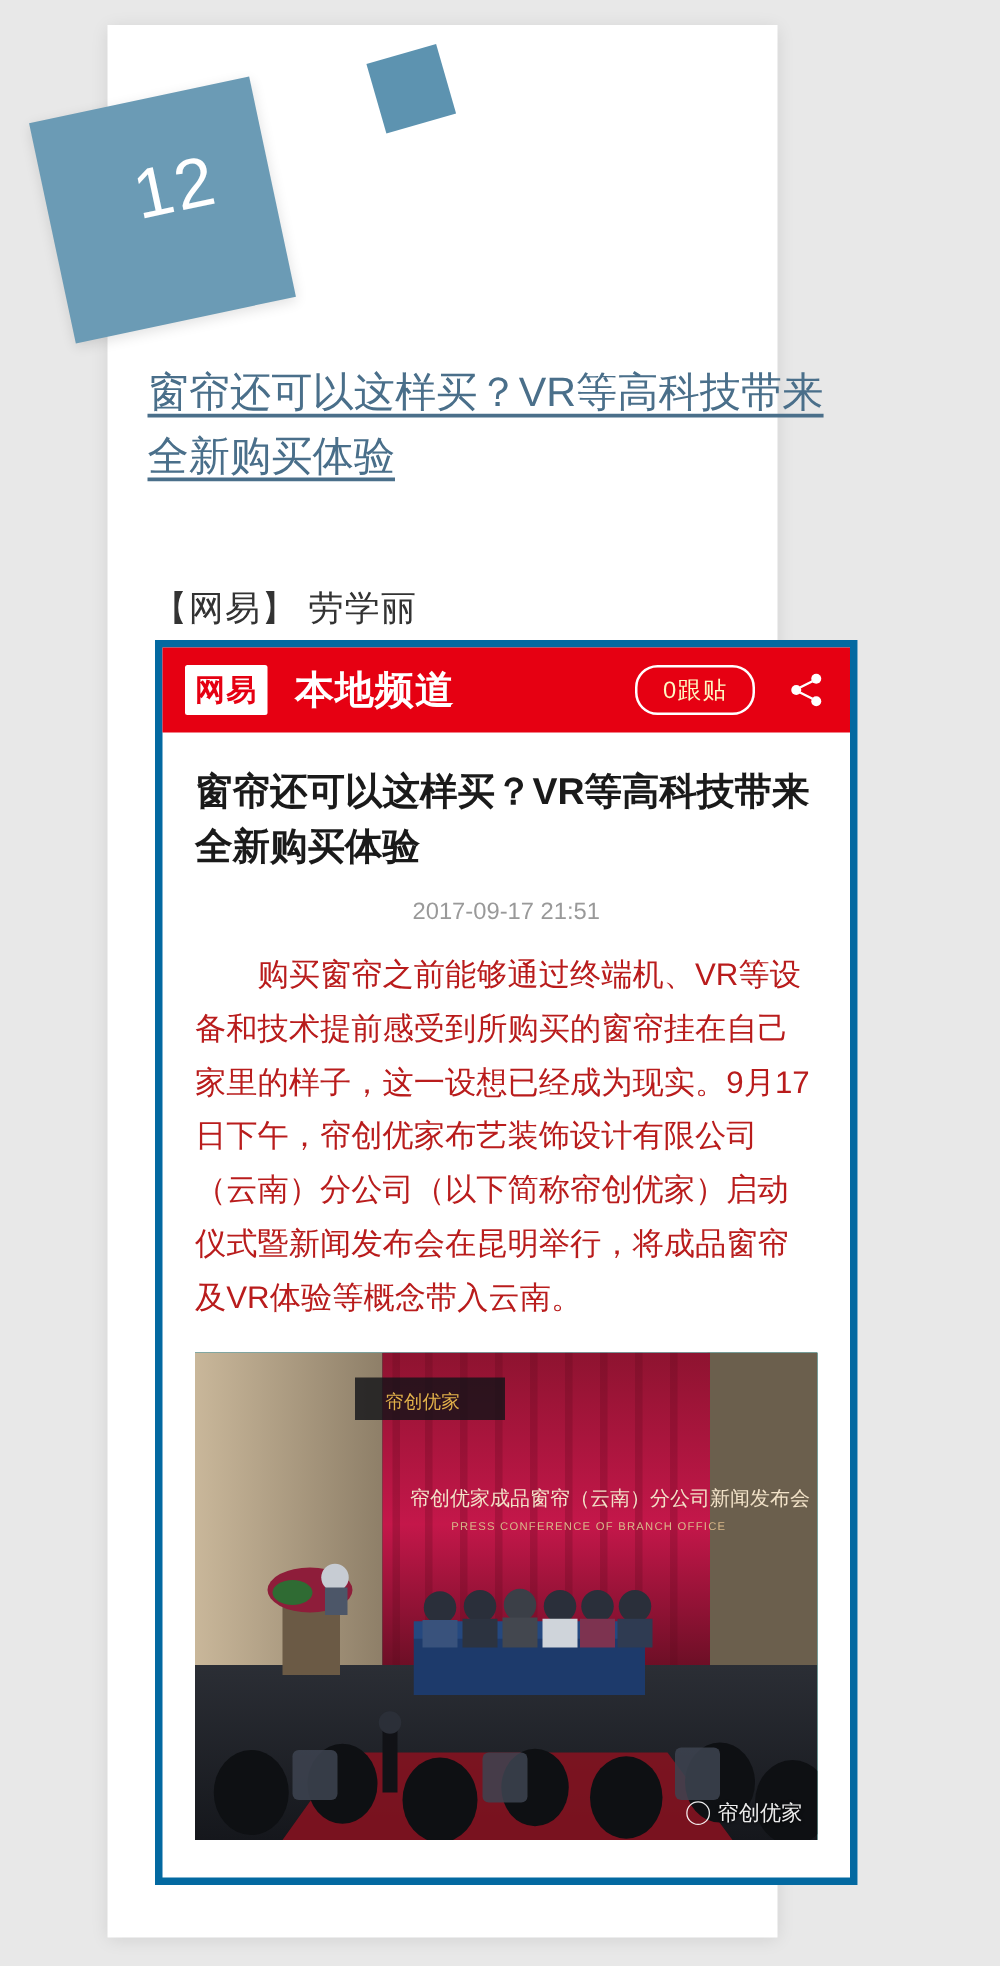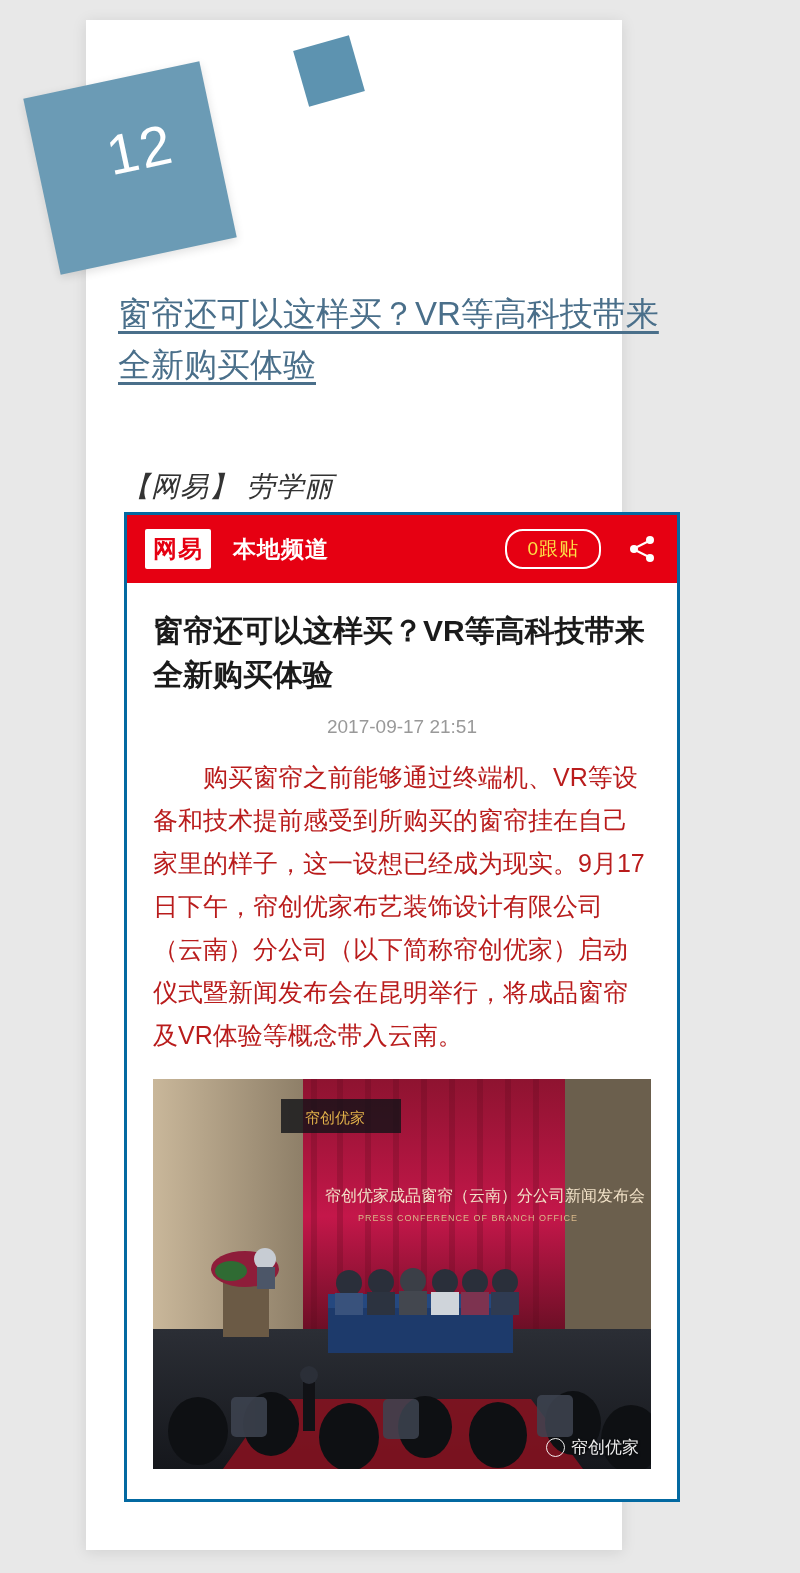--- a/index.html
+++ b/index.html
@@ -70,30 +70,29 @@
     text-underline-offset: 6px;
     font-family: "Liberation Sans", sans-serif;
   }
   .byline {
     position: absolute;
     left: 36px;
     top: 448px;
     font-size: 28px;
     color: #333333;
     letter-spacing: 1px;
-    font-style: italic;
   }
   
   .card {
     position: absolute;
     left: 38px;
     top: 492px;
     width: 550px;
     background: #ffffff;
-    border: 3px solid #0369a1;
+    border: 6px solid #0369a1;
   }
   .card-header {
     height: 68px;
     background: #e60012;
     display: flex;
     align-items: center;
     padding: 0 18px;
     box-sizing: border-box;
   }
   .logo-box {
@@ -101,30 +100,30 @@
     color: #e60012;
     font-size: 24px;
     font-weight: bold;
     padding: 4px 8px;
     letter-spacing: 1px;
     border-radius: 2px;
     font-family: "Liberation Sans", sans-serif;
   }
   .channel {
     color: #ffffff;
-    font-size: 23px;
+    font-size: 31px;
     font-weight: bold;
     margin-left: 22px;
     letter-spacing: 1px;
   }
   .pill {
     margin-left: auto;
     border: 2px solid #ffffff;
     border-radius: 18px;
-    color: #fde047;
+    color: #fef9c3;
     font-size: 19px;
     padding: 5px 20px;
     letter-spacing: 1px;
     white-space: nowrap;
   }
   .share-icon {
     margin-left: 24px;
     width: 34px;
     height: 34px;
     display: flex;

